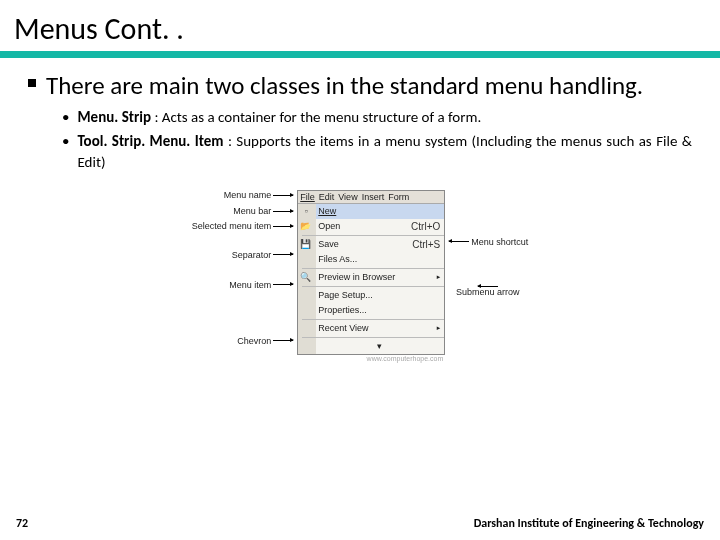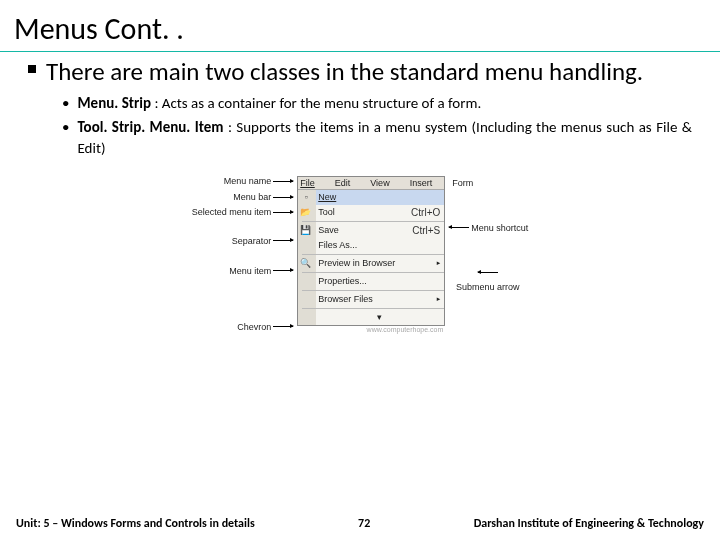--- a/index.html
+++ b/index.html
@@ -8,22 +8,22 @@
     height: 540px;
     font-family: Calibri, Arial, sans-serif;
     background: #fff;
     color: #000;
     position: relative;
   }
   .slide-title {
     font-size: 30px;
     font-weight: 400;
     padding: 10px 14px 4px 14px;
-    border-bottom: 1px solid #14b8a6;
-    margin-bottom: 4px;
+    border-bottom: 7px solid #14b8a6;
+    margin-bottom: 12px;
   }
   .content { padding: 0 28px; }
   .main-bullet {
     display: flex;
     align-items: flex-start;
     font-size: 25px;
     margin-bottom: 6px;
   }
   .main-bullet .sq {
     width: 8px; height: 8px;
@@ -97,21 +97,21 @@
     border: 1px solid #888;
     background: #f0f0ec;
     width: 148px;
   }
   .menubar {
     display: flex;
     background: #e4e0d8;
     border-bottom: 1px solid #aaa;
     font-size: 9px;
     padding: 1px 2px;
-    gap: 20px;
+    gap: 4px;
   }
   .menubar span:first-child { text-decoration: underline; }
   .drop {
     background: #f5f4f0;
     border-left: 18px solid #e0ddd4;
   }
   .mi {
     display: flex;
     align-items: center;
     font-size: 9px;
@@ -135,21 +135,20 @@
   .mi .sub { font-size: 7px; }
   .sep { height: 1px; background: #bbb; margin: 1px 0 1px -14px; }
   .right-labels {
     display: flex;
     flex-direction: column;
     margin-left: 2px;
   }
   .right-labels > div {
     display: flex;
     align-items: center;
-    justify-content: space-between;
   }
   .watermark {
     text-align: right;
     font-size: 7px;
     color: #aaa;
     padding-right: 2px;
   }
   .footer {
     position: absolute;
     bottom: 10px;
@@ -227,45 +226,48 @@
             <span>Insert</span>
             <span>Form</span>
           </div>
           <div class="drop">
             <div class="mi hl">
               <span class="ic">▫</span>
               <span class="lbl"><span class="u">New</span></span>
             </div>
             <div class="mi">
               <span class="ic">📂</span>
-              <span class="lbl">Tool</span>
+              <span class="lbl">Open</span>
                 <span class="sc">Ctrl+O</span>
             </div>
             <div class="sep"></div>
             <div class="mi">
               <span class="ic">💾</span>
               <span class="lbl">Save</span>
                 <span class="sc">Ctrl+S</span>
             </div>
             <div class="mi">
               <span class="lbl">Files As...</span>
             </div>
             <div class="sep"></div>
             <div class="mi">
               <span class="ic">🔍</span>
               <span class="lbl">Preview in Browser</span>
                 <span class="sub">▸</span>
             </div>
             <div class="sep"></div>
             <div class="mi">
+              <span class="lbl">Page Setup...</span>
+            </div>
+            <div class="mi">
               <span class="lbl">Properties...</span>
             </div>
             <div class="sep"></div>
             <div class="mi">
-              <span class="lbl">Browser Files</span>
+              <span class="lbl">Recent View</span>
                 <span class="sub">▸</span>
             </div>
             <div class="sep"></div>
             <div class="mi" style="justify-content:center;">
               <span>▾</span>
             </div>
           </div>
         </div>
         <div class="watermark">www.computerhope.com</div>
       </div>
@@ -278,16 +280,15 @@
         <div style="height:20px;margin-top:20px;flex-direction:column;">
             <span class="arr-line l"></span>
             <span>Submenu arrow</span>
           </div>
       </div>
     </div>
   </div>
 </div>
 
 <div class="footer">
-  <div>Unit: 5 – Windows Forms and Controls in details</div>
   <div class="mid">72</div>
   <div>Darshan Institute of Engineering &amp; Technology</div>
 </div>
 
 </body></html>

